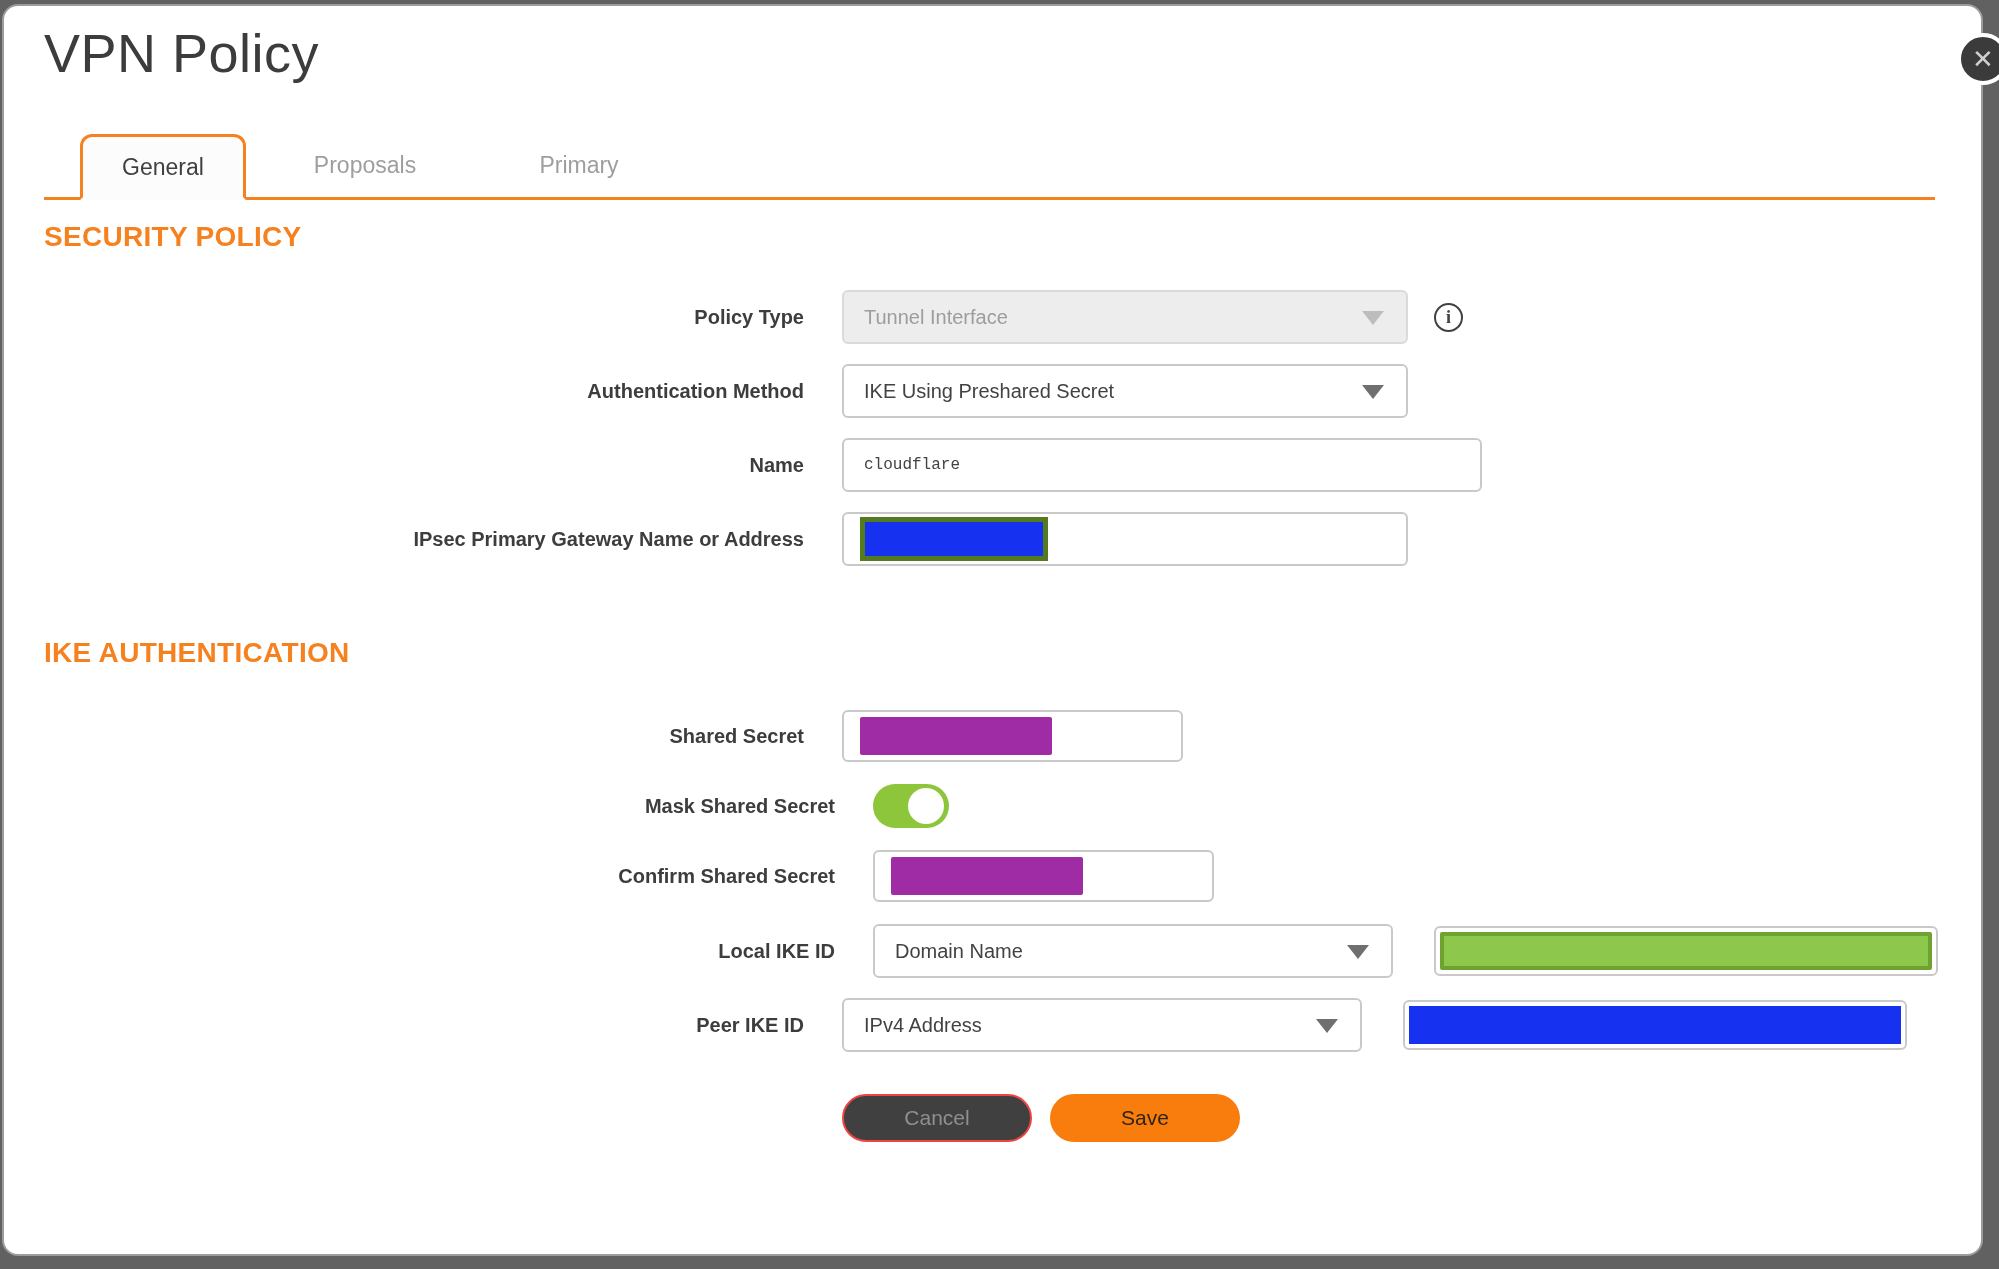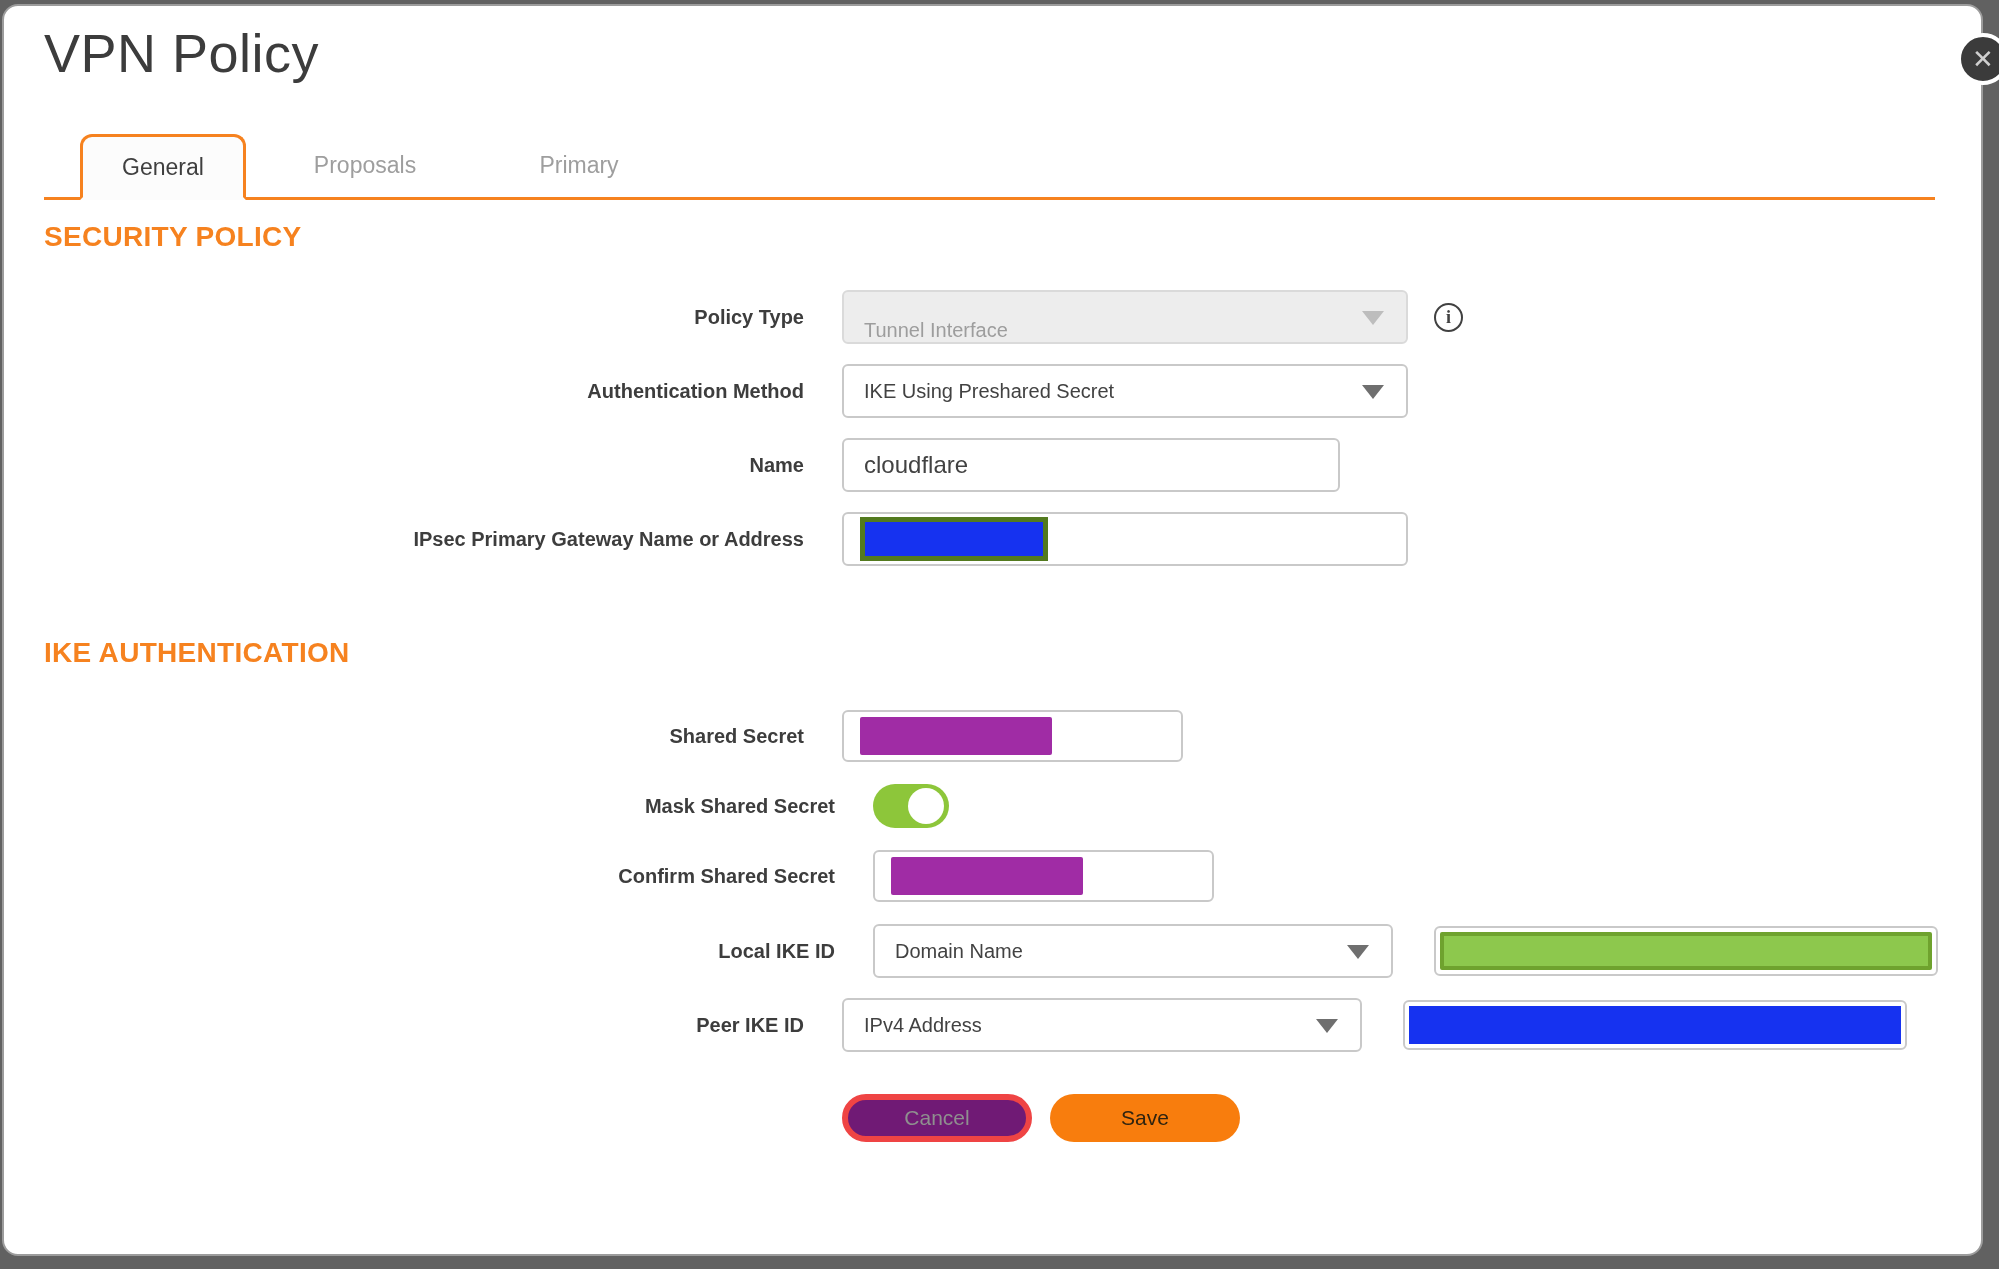--- a/index.html
+++ b/index.html
@@ -121,32 +121,31 @@
     width: 0; height: 0;
     border-left: 11px solid transparent;
     border-right: 11px solid transparent;
     border-top: 14px solid #6f6f6f;
   }
   .select.disabled {
     background: #ededed;
     border-color: #dadada;
     color: #9d9d9d;
     cursor: default;
-    align-items: flex-end;
   }
   .select.disabled .caret { border-top-color: #bdbdbd; }
 
   input.text-input {
-    width: 498px; height: 54px;
+    width: 640px; height: 54px;
     border: 2px solid #c9c9c9;
     border-radius: 6px;
     padding: 0 20px;
-    font-size: 24px;
+    font-size: 16px;
     color: #424242;
-    font-family: Liberation Sans, sans-serif;
+    font-family: Liberation Mono, monospace;
     outline: none;
     background: #fff;
   }
 
   .info-icon {
     width: 29px; height: 29px;
     margin-left: 26px;
     border: 2.5px solid #414141;
     border-radius: 50%;
     display: flex; align-items: center; justify-content: center;
@@ -203,22 +202,22 @@
   .actions { display: flex; gap: 18px; margin: 42px 0 0 838px; }
   .btn {
     width: 190px; height: 48px;
     border-radius: 26px;
     display: flex; align-items: center; justify-content: center;
     font-size: 21px;
     cursor: pointer;
     font-family: "Liberation Sans", sans-serif;
   }
   .btn.cancel {
-    background: #701a75;
-    border: 6px solid #ef4444;
+    background: #404040;
+    border: 2px solid #ef4444;
     color: #8f8f8f;
   }
   .btn.save {
     background: #f87d0d;
     border: none;
     color: #2f2410;
     font-weight: 500;
   }
 </style>
 </head>

